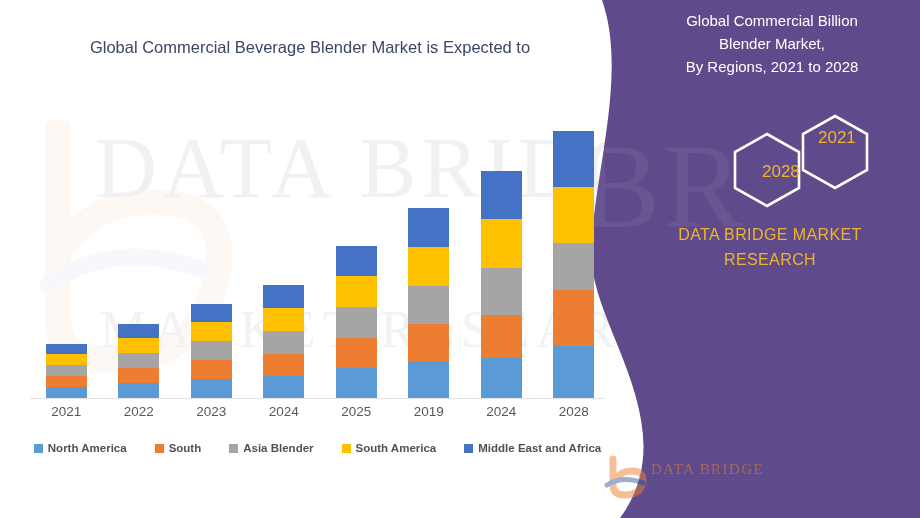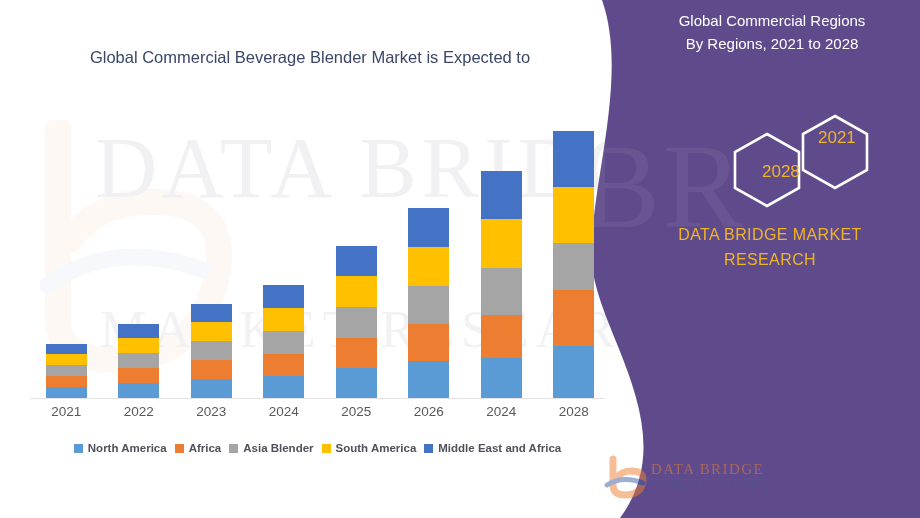--- a/index.html
+++ b/index.html
@@ -59,21 +59,20 @@
   .chart-title {
     position: absolute;
     left: 40px;
     top: 36px;
     width: 540px;
     text-align: center;
     font-size: 16.5px;
     line-height: 1.42;
     color: #3b4668;
     z-index: 5;
-    margin-top: 10px;
   }
 
   
   .chart-area {
     position: absolute;
     left: 0;
     top: 0;
     width: 620px;
     height: 470px;
     z-index: 4;
@@ -128,21 +127,21 @@
 
   
   .legend {
     position: absolute;
     left: 30px;
     top: 442px;
     width: 575px;
     display: flex;
     justify-content: center;
     align-items: center;
-    gap: 8px;
+    gap: 28px;
     z-index: 6;
   }
   .legend-item {
     display: flex;
     align-items: center;
     gap: 5px;
   }
   .legend-swatch {
     width: 9px;
     height: 9px;
@@ -343,34 +342,34 @@
             <div class="seg" style="height: 56px; background: rgb(68, 114, 196);"></div>
           </div>
         </div>
       </div>
     <div class="xaxis" id="xaxis">
         <div class="xlabel">2021</div>
         <div class="xlabel">2022</div>
         <div class="xlabel">2023</div>
         <div class="xlabel">2024</div>
         <div class="xlabel">2025</div>
-        <div class="xlabel">2026</div>
+        <div class="xlabel">2019</div>
         <div class="xlabel">2024</div>
         <div class="xlabel">2028</div>
       </div>
   </div>
 
   <div class="legend" id="legend">
       <div class="legend-item">
         <span class="legend-swatch" style="background: rgb(91, 155, 213);"></span>
         <span class="legend-label">North America</span>
       </div>
       <div class="legend-item">
         <span class="legend-swatch" style="background: rgb(237, 125, 49);"></span>
-        <span class="legend-label">Africa</span>
+        <span class="legend-label">South</span>
       </div>
       <div class="legend-item">
         <span class="legend-swatch" style="background: rgb(165, 165, 165);"></span>
         <span class="legend-label">Asia Blender</span>
       </div>
       <div class="legend-item">
         <span class="legend-swatch" style="background: rgb(255, 192, 0);"></span>
         <span class="legend-label">South America</span>
       </div>
       <div class="legend-item">
@@ -380,21 +379,22 @@
     </div>
 
   <div class="panel">
     <svg width="330" height="518" viewBox="0 0 330 518">
       <path d="M12 0 L330 0 L330 518 L30 518 C 95 430, 5 330, 2 262 C -2 190, 40 80, 12 0 Z" fill="#5f4b8b"></path>
     </svg>
     <div class="panel-content">
       <div class="panel-watermark">BR</div>
 
       <div class="panel-title">
-        <div>Global Commercial Regions</div>
+        <div>Global Commercial Billion</div>
+        <div>Blender Market,</div>
         <div>By Regions,  2021 to 2028</div>
       </div>
 
       <div class="hexwrap">
         <svg width="190" height="100" viewBox="0 0 190 100">
           <polygon points="140,6 172,24 172,60 140,78 108,60 108,24" fill="none" stroke="#ffffff" stroke-width="2.6"></polygon>
           <polygon points="72,24 104,42 104,78 72,96 40,78 40,42" fill="none" stroke="#ffffff" stroke-width="2.6"></polygon>
         </svg>
         <div class="hex-label hex-2021">2021</div>
         <div class="hex-label hex-2028">2028</div>

